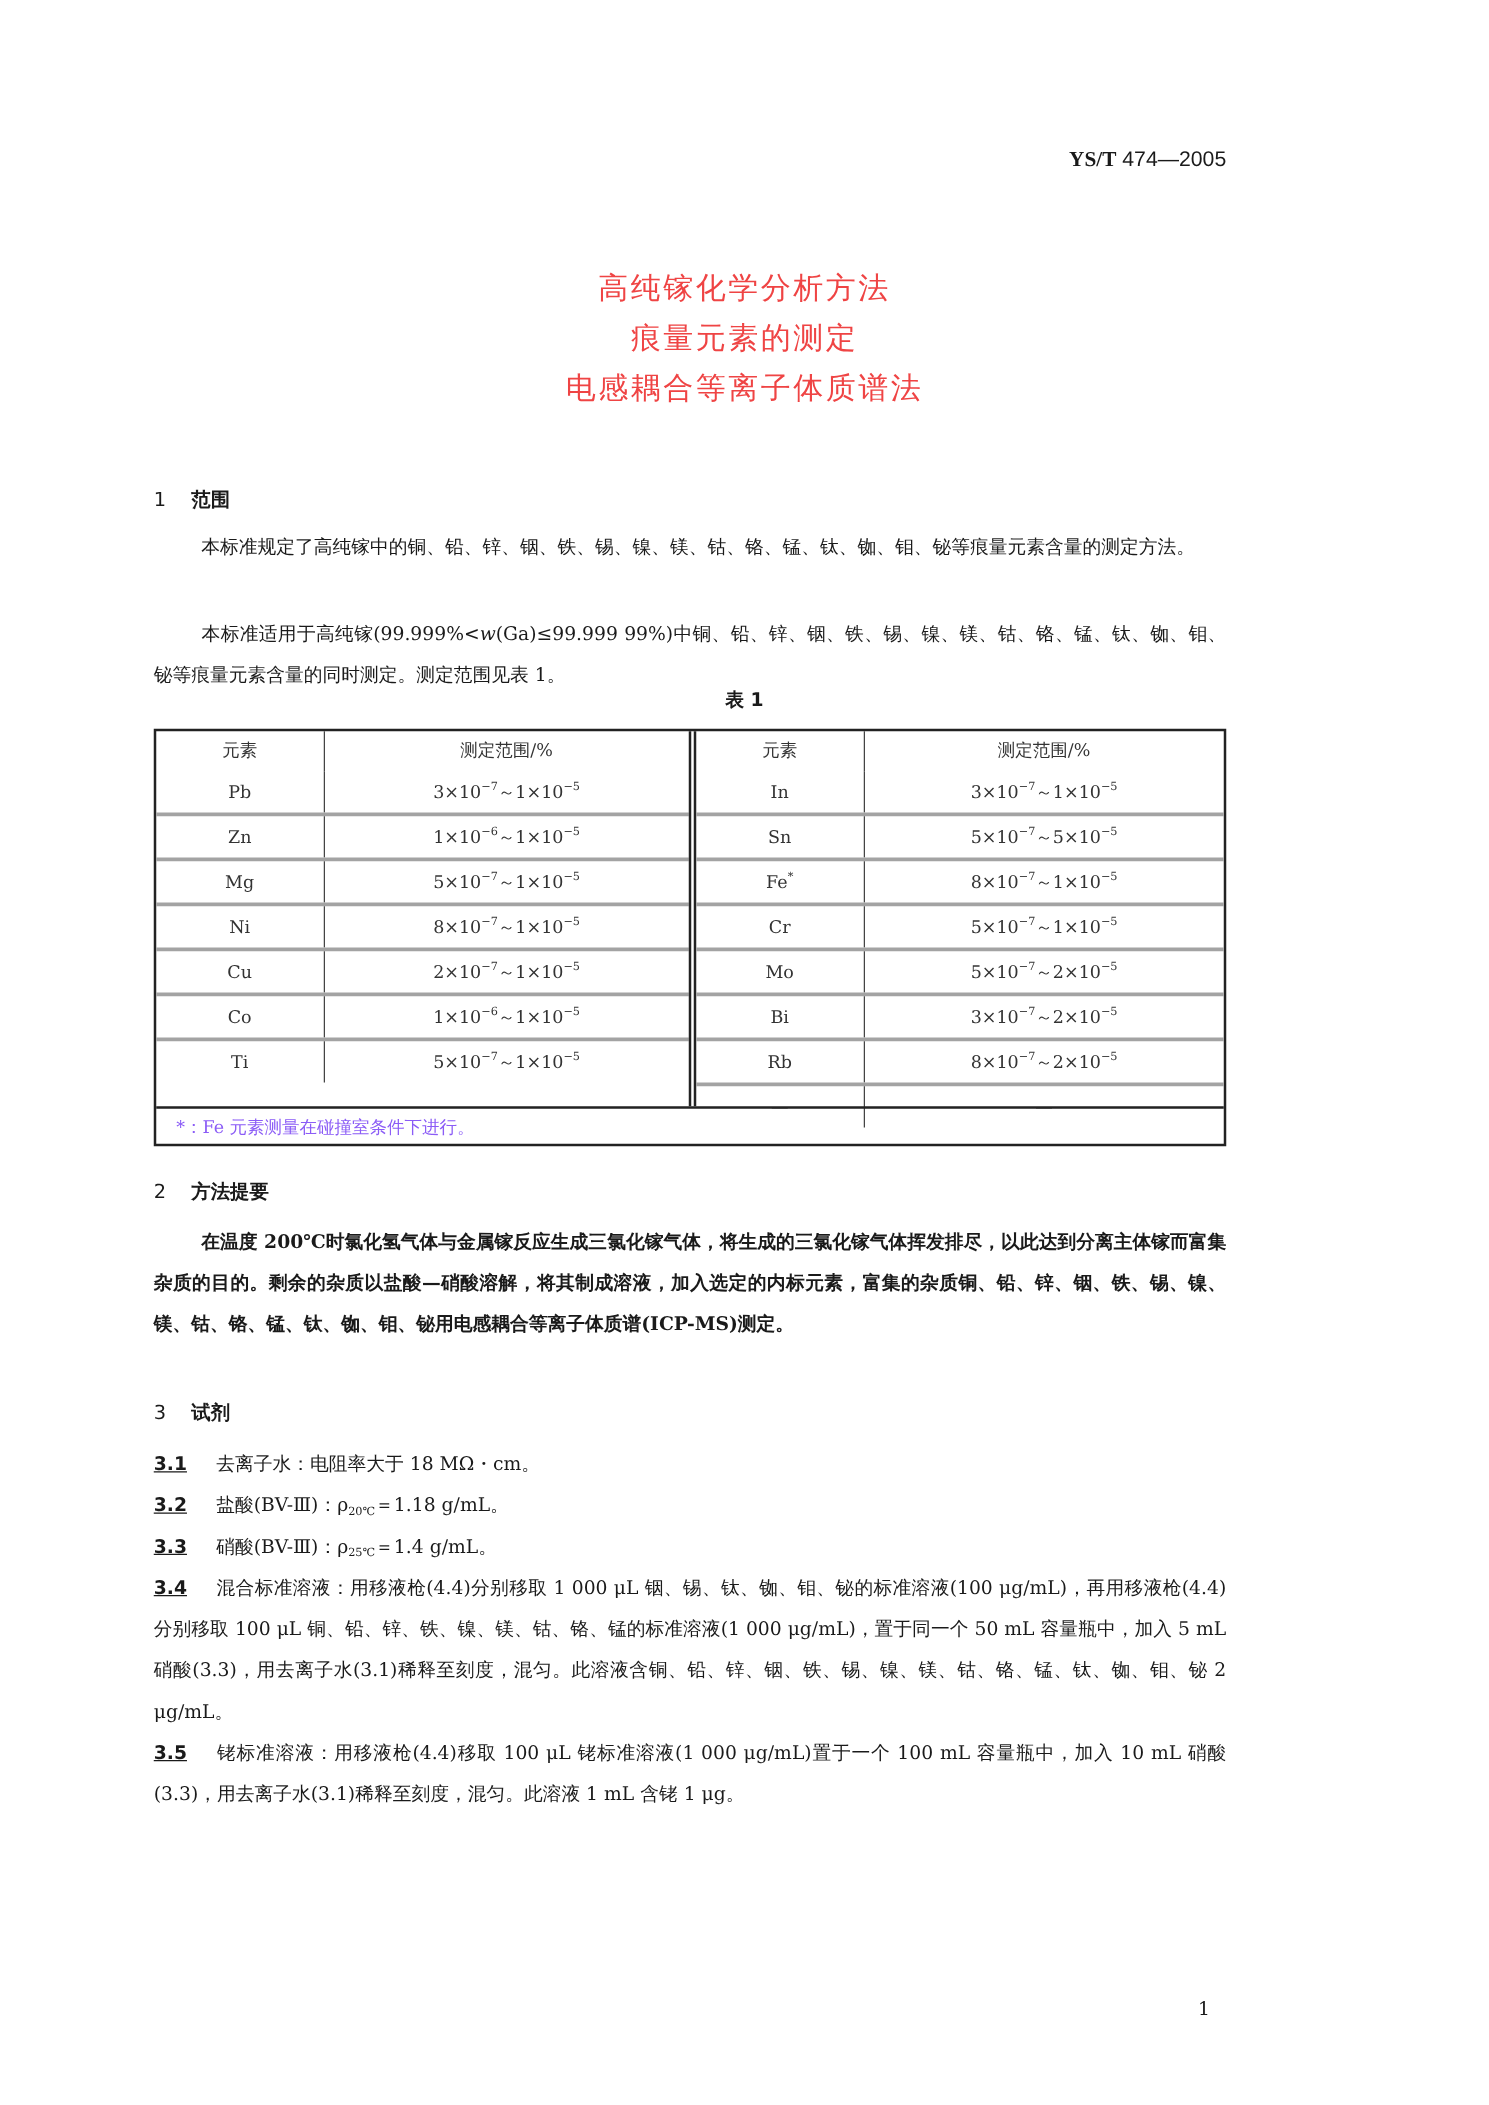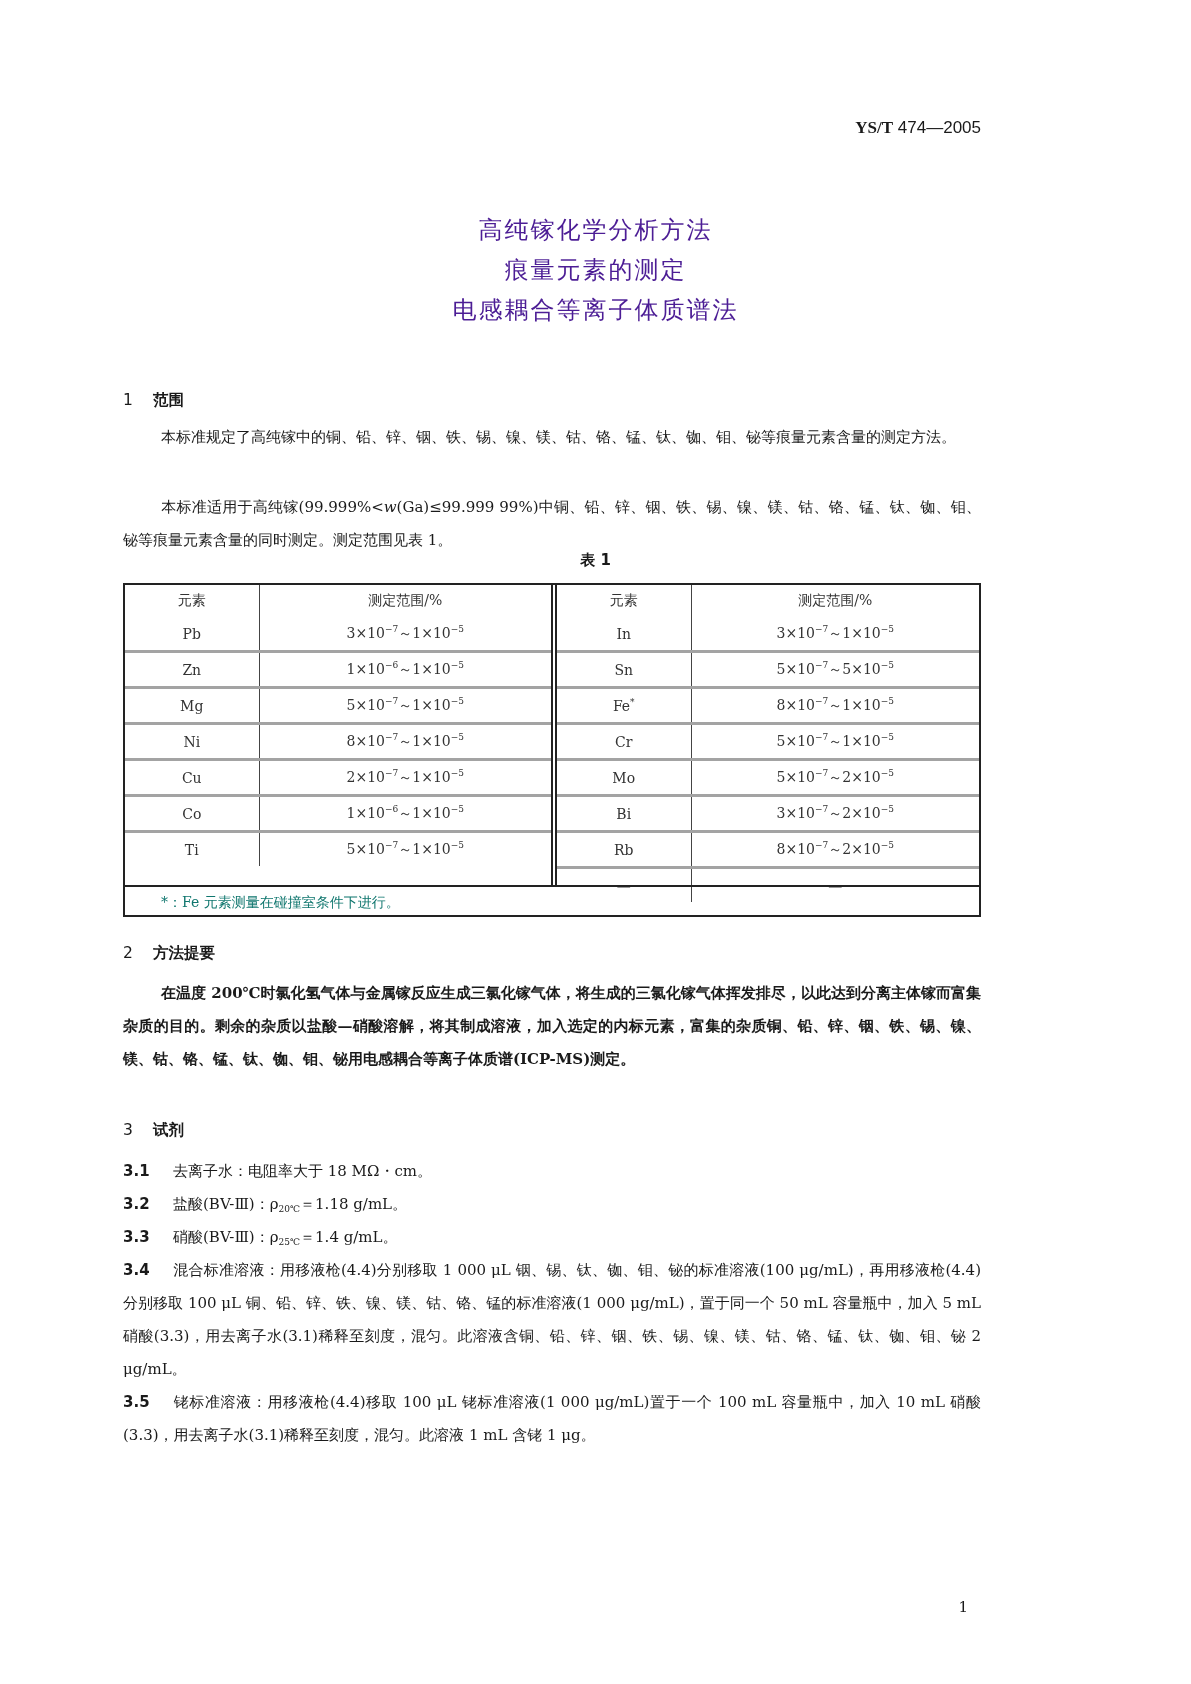--- a/index.html
+++ b/index.html
@@ -3,43 +3,43 @@
 <meta charset="utf-8">
 <style>
   html, body { margin: 0; padding: 0; background: #ffffff; }
   body { width: 1191px; height: 1684px; position: relative; overflow: hidden;
          font-family: "DejaVu Serif", "Liberation Serif", serif; color: #1a1a1a; }
   .abs { position: absolute; }
   .std-code { left: 0; width: 981px; top: 118px; text-align: right; font-size: 17px;
               font-family: "Liberation Sans", sans-serif; }
   .std-code b { font-family: "Liberation Serif", serif; font-weight: bold; }
   .title-line { left: 0; width: 1191px; text-align: center; font-family: Liberation Sans, sans-serif;
-                font-size: 24px; letter-spacing: 2px; color: #4c1d95; }
+                font-size: 24px; letter-spacing: 2px; color: #ef4444; }
   .h-sec { left: 123px; font-family: "DejaVu Sans", sans-serif; font-size: 15.5px; font-weight: bold; }
   .h-sec .num { display: inline-block; width: 30px; font-weight: normal; }
   .para { left: 123px; width: 858px; font-size: 15px; line-height: 33px; text-align: justify;
           font-family: "DejaVu Serif", serif; }
   .para .indent { display: inline-block; width: 38px; }
   .item { left: 123px; width: 858px; font-size: 15px; line-height: 33px; text-align: justify; }
-  .item .inum { font-family: "DejaVu Sans", sans-serif; font-weight: bold; display: inline-block; width: 50px; }
+  .item .inum { font-family: "DejaVu Sans", sans-serif; font-weight: bold; display: inline-block; width: 50px; text-decoration: underline; }
   .table-caption { left: 0; width: 1191px; top: 551px; text-align: center; font-family: "DejaVu Sans", sans-serif;
                    font-size: 15px; font-weight: bold; }
   .tbl { left: 123px; top: 583px; width: 858px; height: 334px; border: 2px solid #222; box-sizing: border-box; }
   .half { position: absolute; top: 0; height: 248px; }
   .half table { border-collapse: collapse; width: 100%; height: 100%; table-layout: fixed; }
   .half td { border-bottom: 3px solid #a3a3a3; text-align: center; font-size: 14px; height: 33px; padding: 0; color: #333; }
   .half td.el { border-right: 1px solid #444; }
   .half tr.hdr td { border-bottom: 2px solid #222; height: 32px; font-size: 14px; }
   .half tr:last-child td { border-bottom: none; }
   .half-left { left: 0; width: 426px; }
   .half-right { left: 432px; width: 422px; }
   .dbl { position: absolute; top: 0; left: 426px; width: 6px; height: 300px; box-sizing: border-box;
          border-left: 2px solid #222; border-right: 2px solid #222; }
   .foot-row { position: absolute; left: 0; top: 300px; width: 854px; height: 30px; border-top: 2px solid #222;
-              font-size: 14px; line-height: 30px; padding-left: 36px; box-sizing: border-box; color: #0f766e; }
+              font-size: 14px; line-height: 30px; padding-left: 16px; box-sizing: border-box; color: #8b5cf6; }
   sup { font-size: 9px; vertical-align: 6px; }
   .dash { color: #999; }
   .page-no { left: 0; width: 968px; top: 1598px; text-align: right; font-size: 15px; }
   .sub-rho { font-size: 9px; vertical-align: -3px; }
   .w { font-style: italic; }
 </style>
 </head>
 <body>
 
 <div class="abs std-code">

